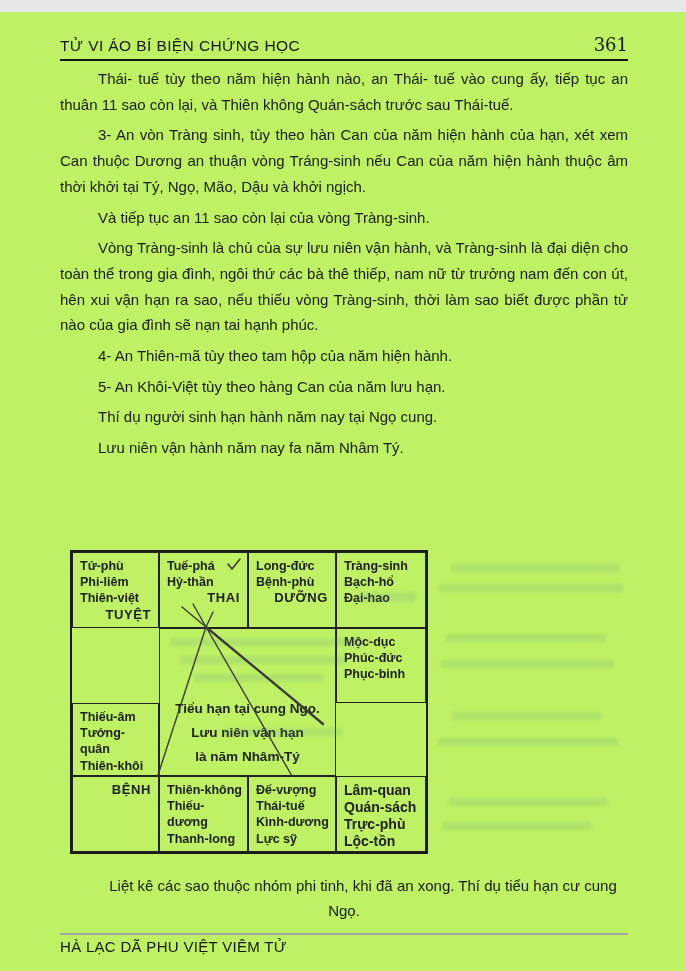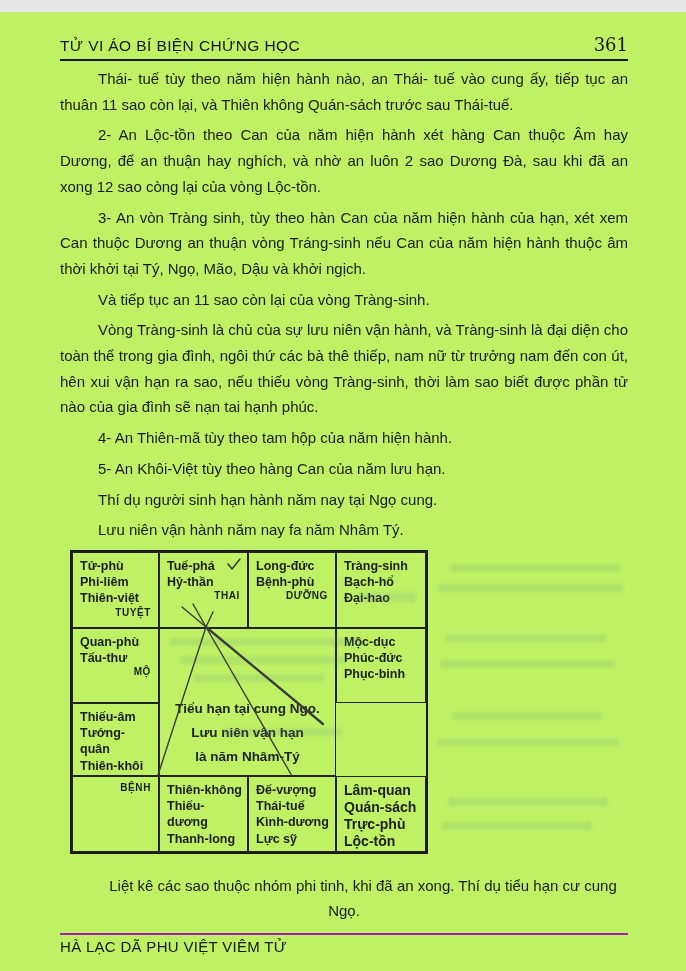--- a/index.html
+++ b/index.html
@@ -28,21 +28,21 @@
     box-sizing:border-box;border:2.5px solid #1a1a1a;
     display:grid;grid-template-columns:87px 89px 88px 1fr;
     grid-template-rows:76px 75px 73px 1fr;
     font-family:Liberation Sans, sans-serif;color:#1d1d1d;
   }
   .cell{
     border:1px solid #222;box-sizing:border-box;
     padding:5px 4px 2px 7px;overflow:hidden;position:relative;
   }
   .stars{display:block;white-space:pre-line;font-size:12.5px;line-height:16.2px;font-weight:600;}
-  .cung{display:block;text-align:right;font-size:10px;font-weight:700;letter-spacing:.6px;padding-right:3px;margin-top:0px;}
+  .cung{display:block;text-align:right;font-size:13px;font-weight:700;letter-spacing:.6px;padding-right:3px;margin-top:0px;}
   .r1c1{grid-area:1/1/2/2}.r1c2{grid-area:1/2/2/3}.r1c3{grid-area:1/3/2/4}.r1c4{grid-area:1/4/2/5}
   .r2c1{grid-area:2/1/3/2}.r2c4{grid-area:2/4/3/5}
   .r3c1{grid-area:3/1/4/2}.r3c4{grid-area:3/4/4/5}
   .r4c1{grid-area:4/1/5/2}.r4c2{grid-area:4/2/5/3}.r4c3{grid-area:4/3/5/4}.r4c4{grid-area:4/4/5/5}
   .r4c4 .stars{font-size:14px;line-height:17px;}
   .r3c4 .stars{line-height:15.8px;}
   .center-cell{
     grid-area:2/2/4/4;border:1px solid #222;box-sizing:border-box;
     padding-top:68px;text-align:center;white-space:pre-line;
     font-size:13.5px;line-height:24px;font-weight:600;color:#222;
@@ -50,37 +50,36 @@
   .annotation-svg{position:absolute;left:0;top:0;pointer-events:none;}
   
   .bleed{position:absolute;background:rgba(106,148,137,.17);filter:blur(1.6px);border-radius:2px;}
   
   .caption{
     position:absolute;left:60px;top:861px;width:568px;margin:0;
     text-indent:38px;font-size:15px;line-height:25px;color:#1b1b1b;text-align:center;
   }
   .footer{
     position:absolute;left:60px;right:58px;top:921px;
-    border-top:2px solid #a21caf;padding-top:3px;
+    border-top:2px solid #a3a3a3;padding-top:3px;
     font-size:15px;letter-spacing:.3px;color:#161616;
   }
 </style>
 </head>
 <body>
 
 <div class="page">
 
   <div class="header">
     <span class="header-title">TỬ VI ÁO BÍ BIỆN CHỨNG HỌC</span>
     <span class="page-number">361</span>
   </div>
 
   <div class="body-text">
     <p>Thái- tuế tùy theo năm hiện hành nào, an Thái- tuế vào cung ấy, tiếp tục an thuân 11 sao còn lại, và Thiên không Quán-sách trước sau Thái-tuế.</p>
-    <p>2- An Lộc-tồn theo Can của năm hiện hành xét hàng Can thuộc Âm hay Dương, để an thuận hay nghích, và nhờ an luôn 2 sao Dương Đà, sau khi đã an xong 12 sao còng lại của vòng Lộc-tồn.</p>
     <p>3- An vòn Tràng sinh, tùy theo hàn Can của năm hiện hành của hạn, xét xem Can thuộc Dương an thuận vòng Tráng-sinh nếu Can của năm hiện hành thuộc âm thời khởi tại Tý, Ngọ, Mão, Dậu và khởi ngịch.</p>
     <p>Và tiếp tục an 11 sao còn lại của vòng Tràng-sinh.</p>
     <p>Vòng Tràng-sinh là chủ của sự lưu niên vận hành, và Tràng-sinh là đại diện cho toàn thể trong gia đình, ngôi thứ các bà thê thiếp, nam nữ từ trưởng nam đến con út, hên xui vận hạn ra sao, nếu thiếu vòng Tràng-sinh, thời làm sao biết được phần tử nào của gia đình sẽ nạn tai hạnh phúc.</p>
     <p>4- An Thiên-mã tùy theo tam hộp của năm hiện hành.</p>
     <p>5- An Khôi-Việt tùy theo hàng Can của năm lưu hạn.</p>
     <p>Thí dụ người sinh hạn hành năm nay tại Ngọ cung.</p>
     <p>Lưu niên vận hành năm nay fa năm Nhâm Tý.</p>
   </div>
 
   <div class="palace-table">
@@ -97,25 +96,20 @@
     </div>
     <div class="cell r1c3">
       <span class="stars">Long-đức
 Bệnh-phù</span>
       <span class="cung">DƯỠNG</span>
     </div>
     <div class="cell r1c4">
       <span class="stars">Tràng-sinh
 Bạch-hổ
 Đại-hao</span>
-    </div>
-    <div class="cell r2c1">
-      <span class="stars">Quan-phù
-Tấu-thư</span>
-      <span class="cung">MỘ</span>
     </div>
     <div class="cell r2c4">
       <span class="stars">Mộc-dục
 Phúc-đức
 Phục-binh</span>
     </div>
     <div class="cell r3c1">
       <span class="stars">Thiếu-âm
 Tướng-quân
 Thiên-khôi</span>

